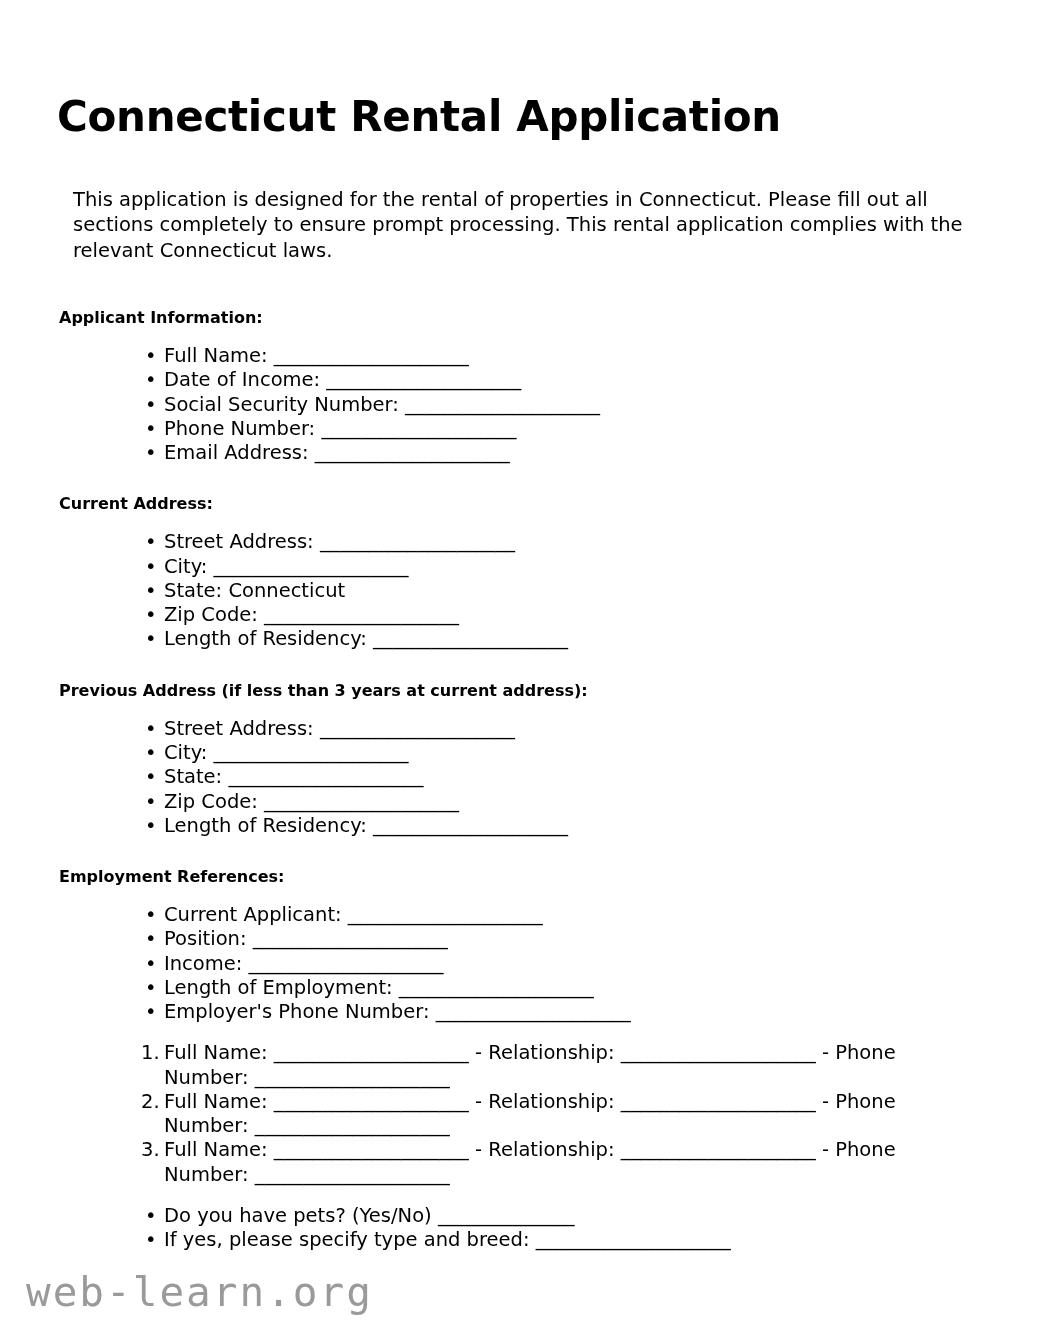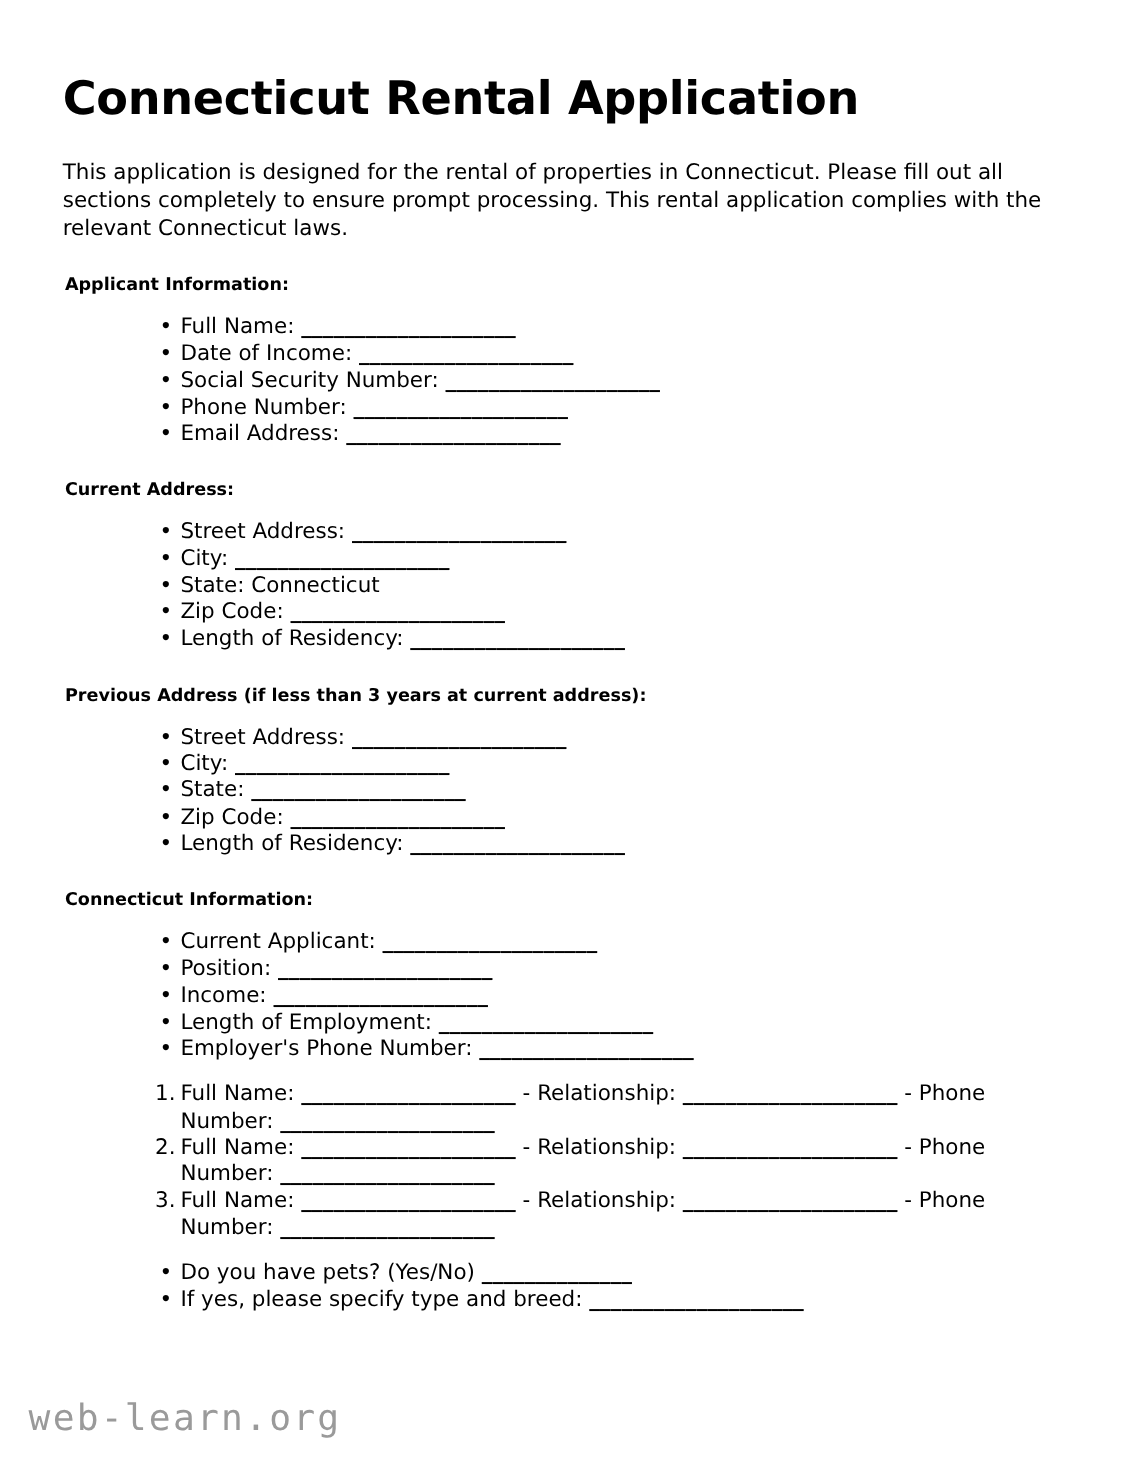--- a/index.html
+++ b/index.html
@@ -33,27 +33,27 @@
     top: 0;
     width: 925px;
   }
 
   .doc-title {
     font-size: 42px;
     font-weight: bold;
     letter-spacing: -0.3px;
     line-height: 1.12;
     margin: 0;
-    padding-top: 66px;
+    padding-top: 93px;
   }
 
   .intro {
     font-size: 19.5px;
     line-height: 1.3;
-    margin: 0;
+    margin: 16px;
     padding-top: 31px;
     width: 925px;
   }
 
   .section-heading {
     font-size: 16px;
     font-weight: bold;
     margin: 0;
     padding-top: 29px;
     padding-left: 2px;
@@ -90,29 +90,28 @@
     left: 84px;
     top: 0;
     font-size: 19.5px;
     line-height: 1.245;
   }
 
   .blank {
     text-decoration: none;
     white-space: pre;
     letter-spacing: 0;
-    font-weight: bold;
   }
 
   .watermark {
     position: absolute;
     left: 26px;
     top: 1272px;
     font-family: "DejaVu Sans Mono", monospace;
-    font-size: 33px;
+    font-size: 41px;
     line-height: 1;
     color: #9a9a9a;
     letter-spacing: 2px;
     white-space: pre;
     pointer-events: none;
   }
 </style>
 </head>
 <body>
 
@@ -143,21 +142,21 @@
 
     <h2 class="section-heading">Previous Address (if less than 3 years at current address):</h2>
     <ul class="field-list">
       <li><span class="bullet">•</span><span>Street Address:</span> <span class="blank">____________________</span></li>
       <li><span class="bullet">•</span><span>City:</span> <span class="blank">____________________</span></li>
       <li><span class="bullet">•</span><span>State:</span> <span class="blank">____________________</span></li>
       <li><span class="bullet">•</span><span>Zip Code:</span> <span class="blank">____________________</span></li>
       <li><span class="bullet">•</span><span>Length of Residency:</span> <span class="blank">____________________</span></li>
     </ul>
 
-    <h2 class="section-heading">Connecticut Information:</h2>
+    <h2 class="section-heading">Employment References:</h2>
     <ul class="field-list">
       <li><span class="bullet">•</span><span>Current Applicant:</span> <span class="blank">____________________</span></li>
       <li><span class="bullet">•</span><span>Position:</span> <span class="blank">____________________</span></li>
       <li><span class="bullet">•</span><span>Income:</span> <span class="blank">____________________</span></li>
       <li><span class="bullet">•</span><span>Length of Employment:</span> <span class="blank">____________________</span></li>
       <li><span class="bullet">•</span><span>Employer's Phone Number:</span> <span class="blank">____________________</span></li>
     </ul>
 
     <ol class="ref-list">
       <li><span class="num">1.</span><span>Full Name:</span> <span class="blank">____________________</span> <span>- Relationship:</span> <span class="blank">____________________</span> <span>- Phone Number:</span> <span class="blank">____________________</span></li>

